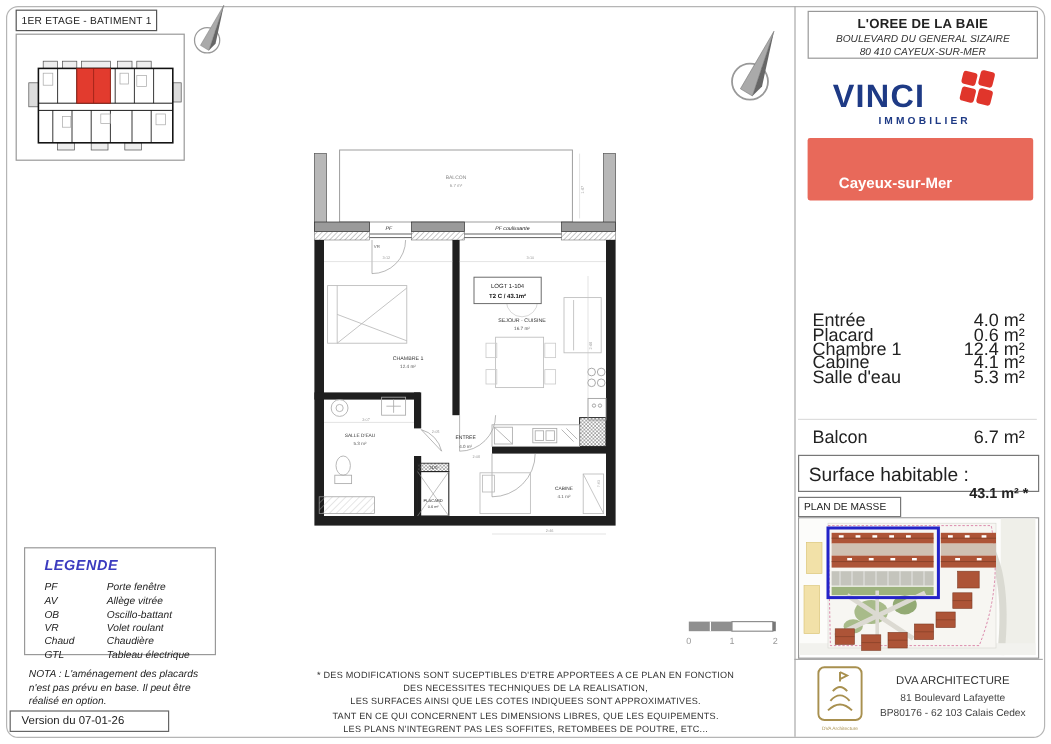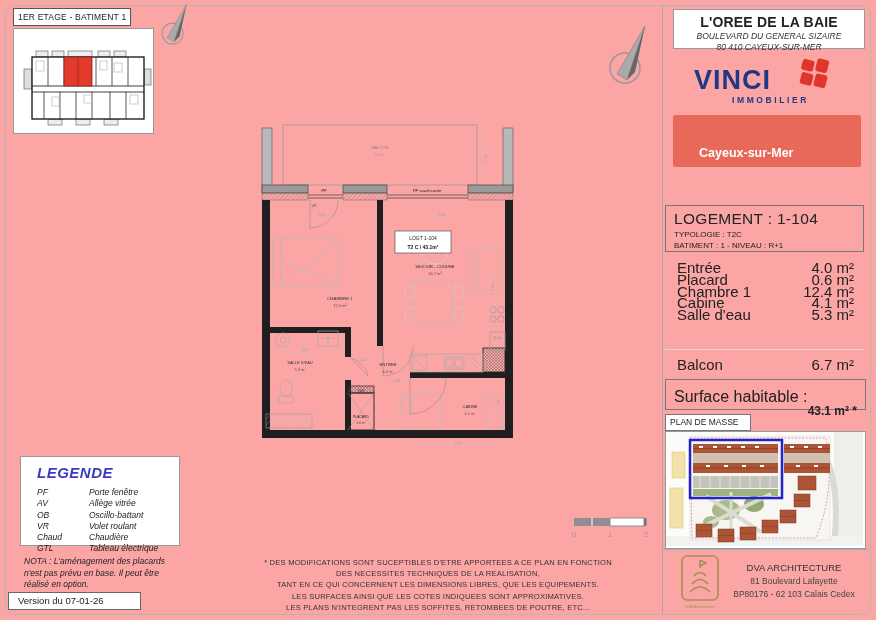--- a/index.html
+++ b/index.html
@@ -1,46 +1,46 @@
 <!DOCTYPE html>
 <html><head>
 <meta charset="utf-8">
 <style>
   html,body{margin:0;padding:0;background:#e9e9e9;}
-  #stage{position:relative;width:876px;height:620px;background:#fca5a5;overflow:hidden;
+  #stage{position:relative;width:876px;height:620px;background:#ffffff;overflow:hidden;
          font-family:"Liberation Sans",sans-serif;color:#222;}
   .abs{position:absolute;}
   .pageborder{left:5px;top:5px;width:864px;height:608px;border:1.5px solid #b5b5b5;border-radius:10px;}
   .box{border:1px solid #999;background:#fff;}
   .vline{border-left:1px solid #aaa;}
   .hline{border-top:1px solid #bbb;}
   
   .floorlabel{font-size:8.5px;line-height:16px;padding-left:4px;letter-spacing:.2px;border:1px solid #555;}
   .addr{ text-align:center;}
-  .addr .n{font-size:14px;font-weight:bold;margin-top:4px;letter-spacing:.2px;}
+  .addr .n{font-size:11px;font-weight:bold;margin-top:4px;letter-spacing:.2px;}
   .addr .a{font-size:8.5px;color:#333;margin-top:1px;font-style:italic;}
   .banner{color:#fff;border-radius:2px;}
   .banner .t{position:absolute;left:26px;top:11px;font-size:14.5px;font-weight:bold;letter-spacing:2px;}
   .banner .s{position:absolute;left:26px;top:31px;font-size:12.5px;font-weight:bold;}
   .unitbox{border:1.2px solid #777;padding:4px 8px;box-sizing:border-box;}
   .unitbox .t{font-size:15.5px;letter-spacing:.3px;}
   .unitbox .s{font-size:8px;color:#222;margin-top:2px;}
   .roomrow{position:relative;height:11.8px;font-size:15px;}
   .roomrow .rn{position:absolute;left:12px;top:0;}
   .roomrow .ra{position:absolute;right:10px;top:0;}
   .surface{border:1.2px solid #777;}
   .surface .l{position:absolute;left:8px;top:8px;font-size:16px;}
   .surface .v{position:absolute;right:8px;top:24px;font-size:12px;font-weight:bold;}
   .masselabel{border:1px solid #777;font-size:8.5px;line-height:15px;padding-left:4px;}
   .dvatext{text-align:center;}
   .dvatext .n{font-size:9.5px;font-weight:500;color:#333;}
   .dvatext .a{font-size:8.5px;color:#444;margin-top:3px;}
   
   .legendbox{border:1px solid #999;padding:7px 0 0 16px;box-sizing:border-box;font-style:italic;}
-  .legendbox .lt{color:#3b3bbf;font-weight:bold;font-size:15px;margin-bottom:6px;letter-spacing:.5px;}
+  .legendbox .lt{color:#3b3bbf;font-weight:bold;font-size:12px;margin-bottom:6px;letter-spacing:.5px;}
   .legrow{font-size:8.5px;line-height:11.3px;color:#222;display:flex;}
   .legrow .ab{width:52px;}
   .nota{font-style:italic;font-size:8.5px;line-height:11.5px;color:#222;}
   .versionbox{border:1px solid #666;background:#fff;font-size:9.5px;line-height:16px;padding-left:9px;}
   .disclaimer{font-size:7.6px;line-height:11.2px;color:#333;text-align:center;letter-spacing:.2px;}
   svg text{font-family:"Liberation Sans",sans-serif;}
 </style>
 </head>
 <body>
 
@@ -286,25 +286,20 @@
       <rect x="14" y="0" width="12" height="13" rx="2.5"></rect>
       <rect x="2" y="17" width="12" height="12" rx="2.5"></rect>
       <rect x="16" y="15" width="12" height="13" rx="2.5"></rect>
     </g>
   </svg>
 
   <div class="abs banner" style="left:673px;top:115px;width:188px;height:52px;background:#e8695a;">
     <div class="s">Cayeux-sur-Mer</div>
   </div>
 
-  <div class="abs unitbox" style="left:665px;top:205px;width:199px;height:47px;">
-    <div class="t">LOGEMENT : 1-104</div>
-    <div class="s">TYPOLOGIE : T2C</div>
-    <div class="s">BATIMENT : 1 - NIVEAU : R+1</div>
-  </div>
 
   <div class="abs" style="left:665px;top:259px;width:199px;">
     <div class="roomrow">
       <span class="rn">Entrée</span>
       <span class="ra">4.0 m²</span>
       </div>
     <div class="roomrow">
       <span class="rn">Placard</span>
       <span class="ra">0.6 m²</span>
       </div>
@@ -473,18 +468,18 @@
     <div>NOTA : L'aménagement des placards</div>
     <div>n'est pas prévu en base. Il peut être</div>
     <div>réalisé en option.</div>
   </div>
 
   <div class="abs versionbox" style="left:8px;top:592px;width:122px;height:16px;">Version du 07-01-26</div>
 
   <div class="abs disclaimer" style="left:218px;top:557px;width:440px;">
     <div>* DES MODIFICATIONS SONT SUCEPTIBLES D'ETRE APPORTEES A CE PLAN EN FONCTION</div>
     <div>DES NECESSITES TECHNIQUES DE LA REALISATION,</div>
+    <div>LES SURFACES AINSI QUE LES COTES INDIQUEES SONT APPROXIMATIVES.</div>
     <div>TANT EN CE QUI CONCERNENT LES DIMENSIONS LIBRES, QUE LES EQUIPEMENTS.</div>
-    <div>LES SURFACES AINSI QUE LES COTES INDIQUEES SONT APPROXIMATIVES.</div>
     <div>LES PLANS N'INTEGRENT PAS LES SOFFITES, RETOMBEES DE POUTRE, ETC...</div>
   </div>
 
 </div>
 
 </body></html>

